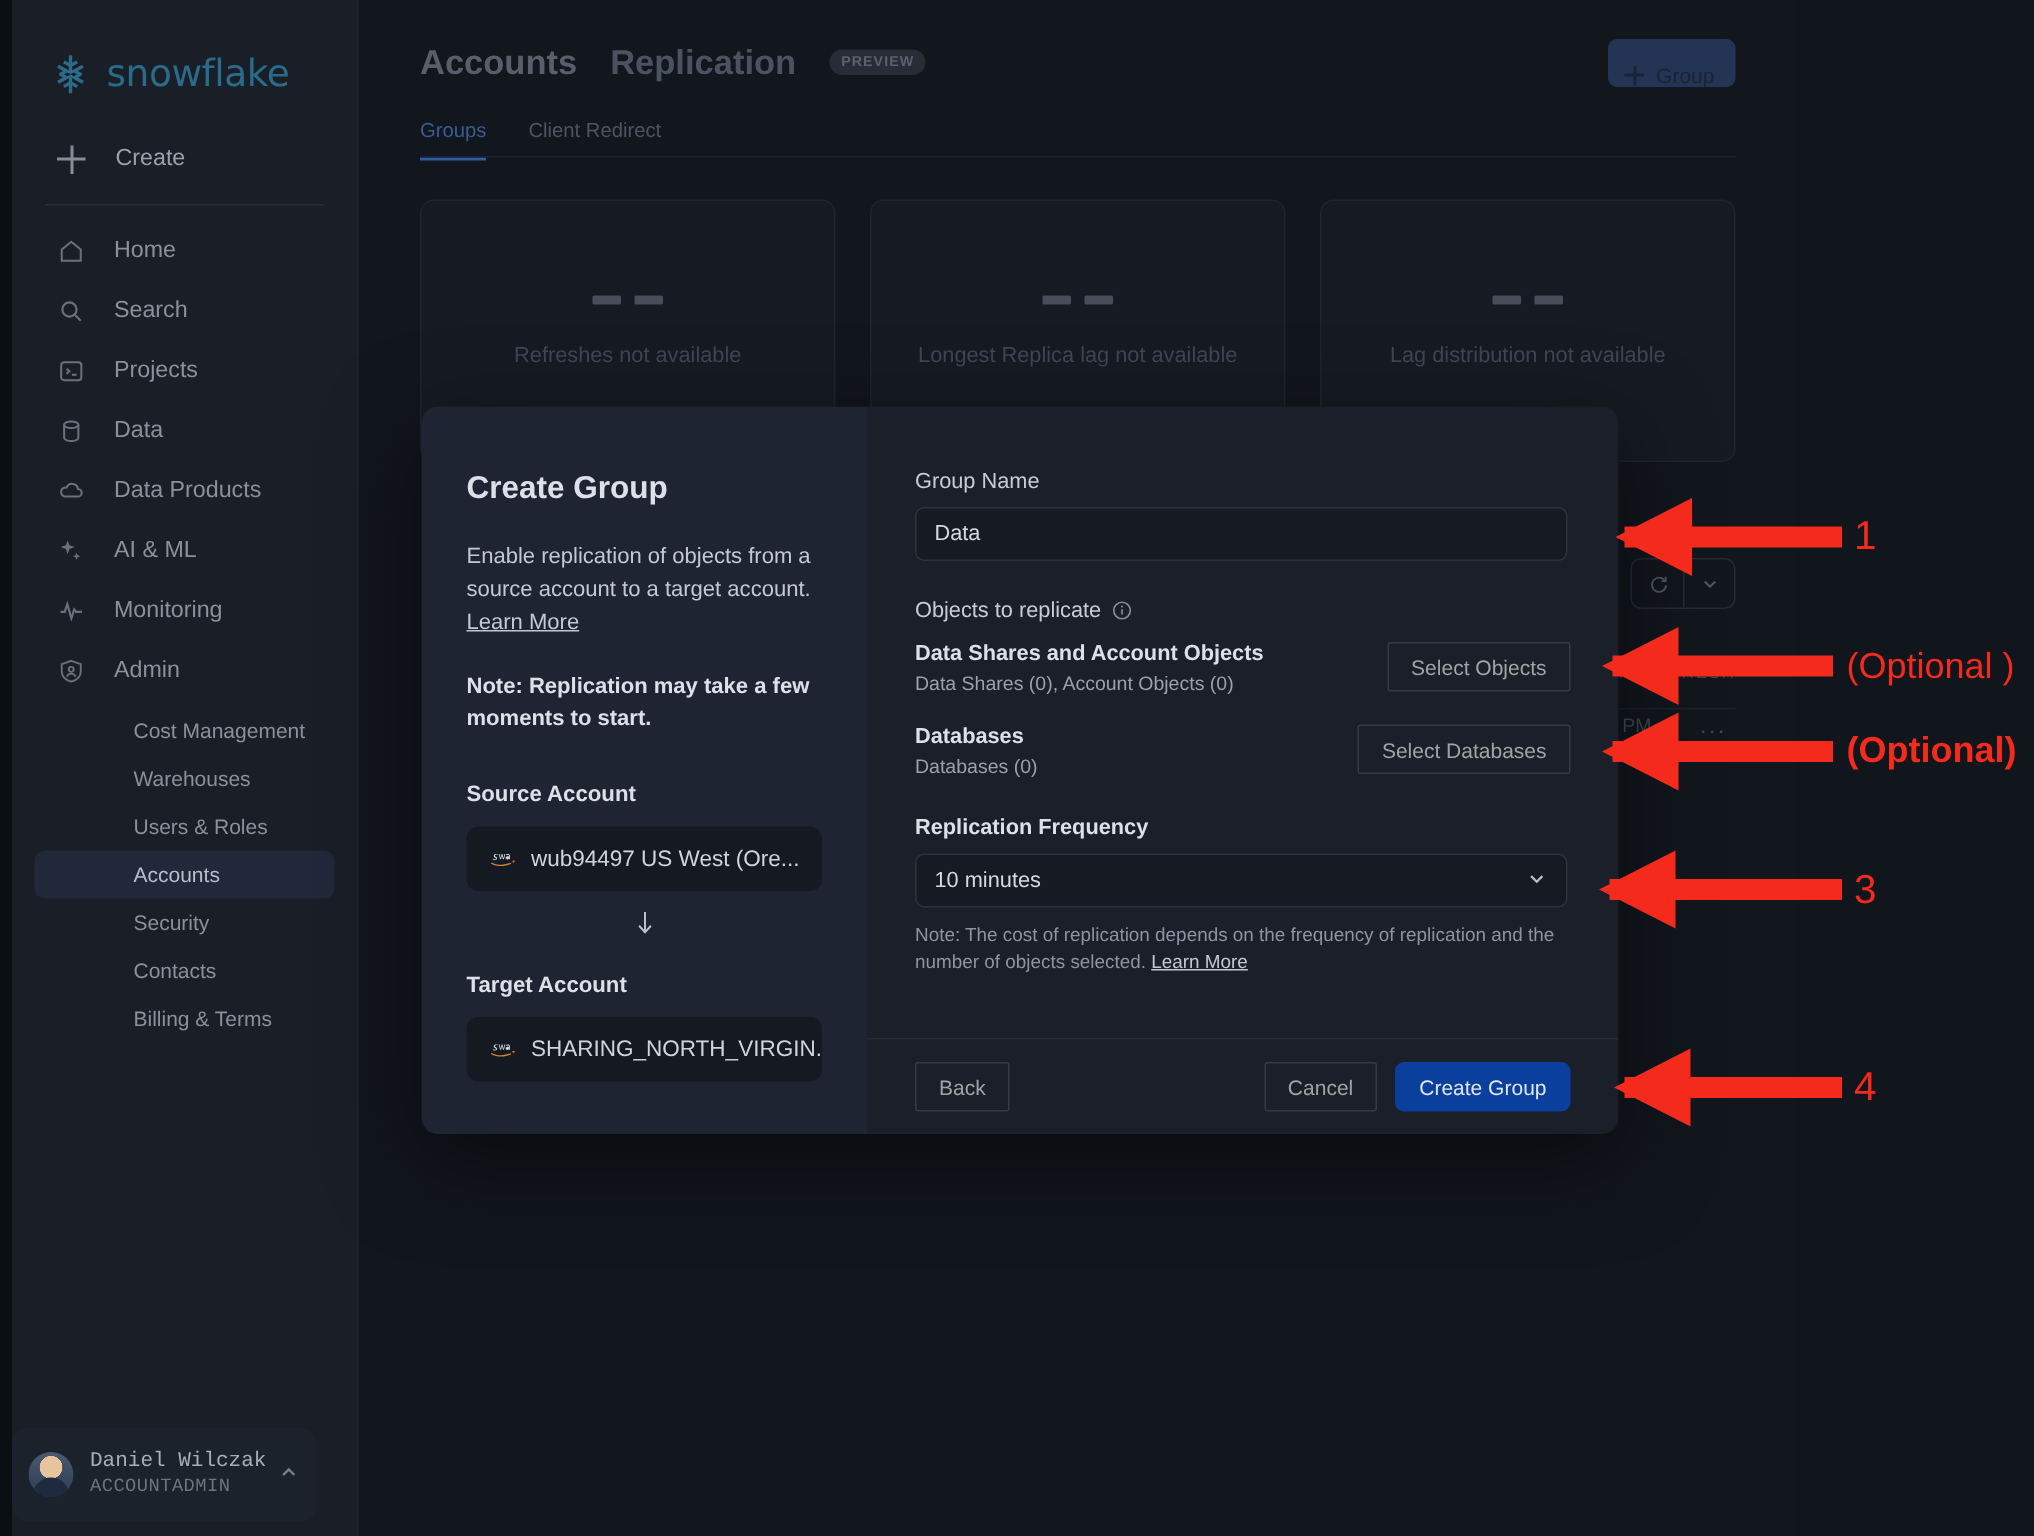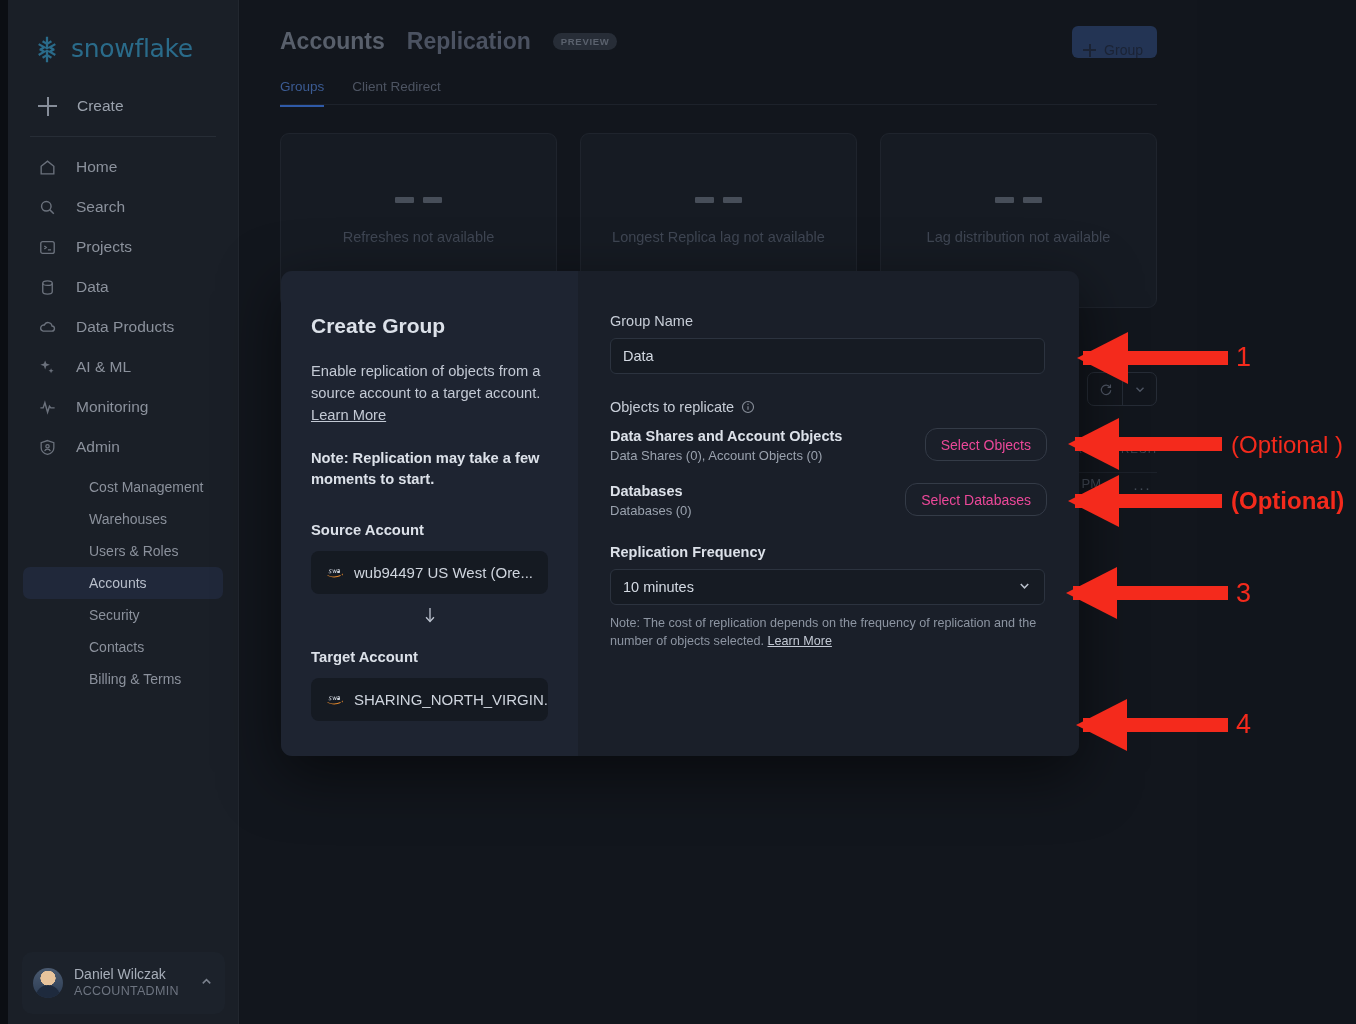--- a/index.html
+++ b/index.html
@@ -53,23 +53,23 @@
   }
   .nav-item .ico { width: 19px; height: 19px; flex: 0 0 19px; opacity: .75; }
   .nav-sub {
     height: 32px; padding-left: 66px; display: flex; align-items: center;
     font-size: 14px; color: #8b919c; cursor: pointer;
     margin: 0 15px; border-radius: 7px;
   }
   .nav-sub.active { background: #20283a; color: #b8bfcb; }
 
   .user-card {
-    position: absolute; left: 14px; bottom: 10px; width: 203px; height: 62px;
+    position: absolute; left: 0; bottom: 10px; width: 203px; height: 62px;
     background: #1c222b; border-radius: 10px;
-    display: flex; align-items: center; padding: 0 11px; cursor: pointer;
+    display: flex; align-items: center; padding: 0 11px; cursor: pointer; font-family: Liberation Mono, monospace;
   }
   .avatar {
     width: 30px; height: 30px; border-radius: 50%; flex: 0 0 30px;
     background:
       radial-gradient(circle at 50% 34%, #e8c49c 0 30%, rgba(0,0,0,0) 31%),
       linear-gradient(#4a5a70, #2b3b52);
     overflow: hidden; position: relative;
   }
   .avatar:after {
     content: ""; position: absolute; left: 3px; bottom: 0; width: 24px; height: 13px;
@@ -148,40 +148,40 @@
   .m-sub { margin-top: 31px; font-size: 14.8px; font-weight: bold; color: #dce1e9; }
   .acct-pill {
     margin-top: 13px; height: 43px; background: #151a22; border-radius: 8px;
     display: flex; align-items: center; gap: 10px; padding: 0 15px;
     font-size: 15px; color: #cfd5de; overflow: hidden; white-space: nowrap; cursor: pointer;
   }
   .aws-ico { width: 18px; height: 14px; flex: 0 0 18px; }
   .arrow-down-mid { text-align: center; margin: 12px 0 4px; color: #bcc3cf; font-size: 17px; }
 
   .modal-right {
-    width: 501px; background: #1a1f29; display: flex; 
+    width: 501px; background: #1a1f29; display: flex; flex-direction: column;
   }
   .mr-body { padding: 42px 32px 0 32px; flex: 1 1 auto; }
   .field-label { font-size: 14.5px; color: #c7cdd7; }
   .text-input {
     margin-top: 9px; height: 36px; width: 435px; border: 1px solid #2c333f;
     border-radius: 6px; background: #161b23; color: #d4dae3;
     font-size: 14.5px; padding: 0 12px; font-family: "Liberation Sans", sans-serif;
   }
   .objects-head { margin-top: 25px; display: flex; align-items: center; gap: 7px; }
   .objects-head .t { font-size: 14.5px; color: #c7cdd7; }
   .info-ico { width: 14px; height: 14px; opacity: .75; }
   .obj-row { margin-top: 13px; display: flex; align-items: flex-start; }
   .obj-texts { flex: 1 1 auto; }
   .obj-title { font-size: 14.5px; font-weight: bold; color: #dce1e9; }
   .obj-sub { margin-top: 4px; font-size: 13px; color: #9aa2ae; }
   .ghost-btn {
-    border: 1px solid #343b47; background: transparent; color: #ec4899;
-    border-radius: 12px; height: 33px; padding: 0 15px; font-size: 14px;
-    cursor: pointer; font-family: "Liberation Sans", sans-serif; white-space: nowrap; margin-left: 15px;
+    border: 1px solid #343b47; background: transparent; color: #a3a3a3;
+    border-radius: 2px; height: 33px; padding: 0 15px; font-size: 14px;
+    cursor: pointer; font-family: "Liberation Sans", sans-serif; white-space: nowrap;
   }
   .freq-label { margin-top: 26px; font-size: 14.5px; font-weight: bold; color: #dce1e9; }
   .select-box {
     margin-top: 9px; width: 435px; height: 36px; border: 1px solid #2c333f;
     border-radius: 6px; background: #161b23; display: flex; align-items: center;
     padding: 0 12px; font-size: 14.5px; color: #d4dae3; cursor: pointer;
   }
   .select-chev { margin-left: auto; color: #b9c0cb; font-size: 12px; }
   .freq-note { margin-top: 9px; width: 437px; font-size: 12.6px; line-height: 1.45; color: #8d95a2; }
   .freq-note a { color: #c3c9d4; text-decoration: underline; }

